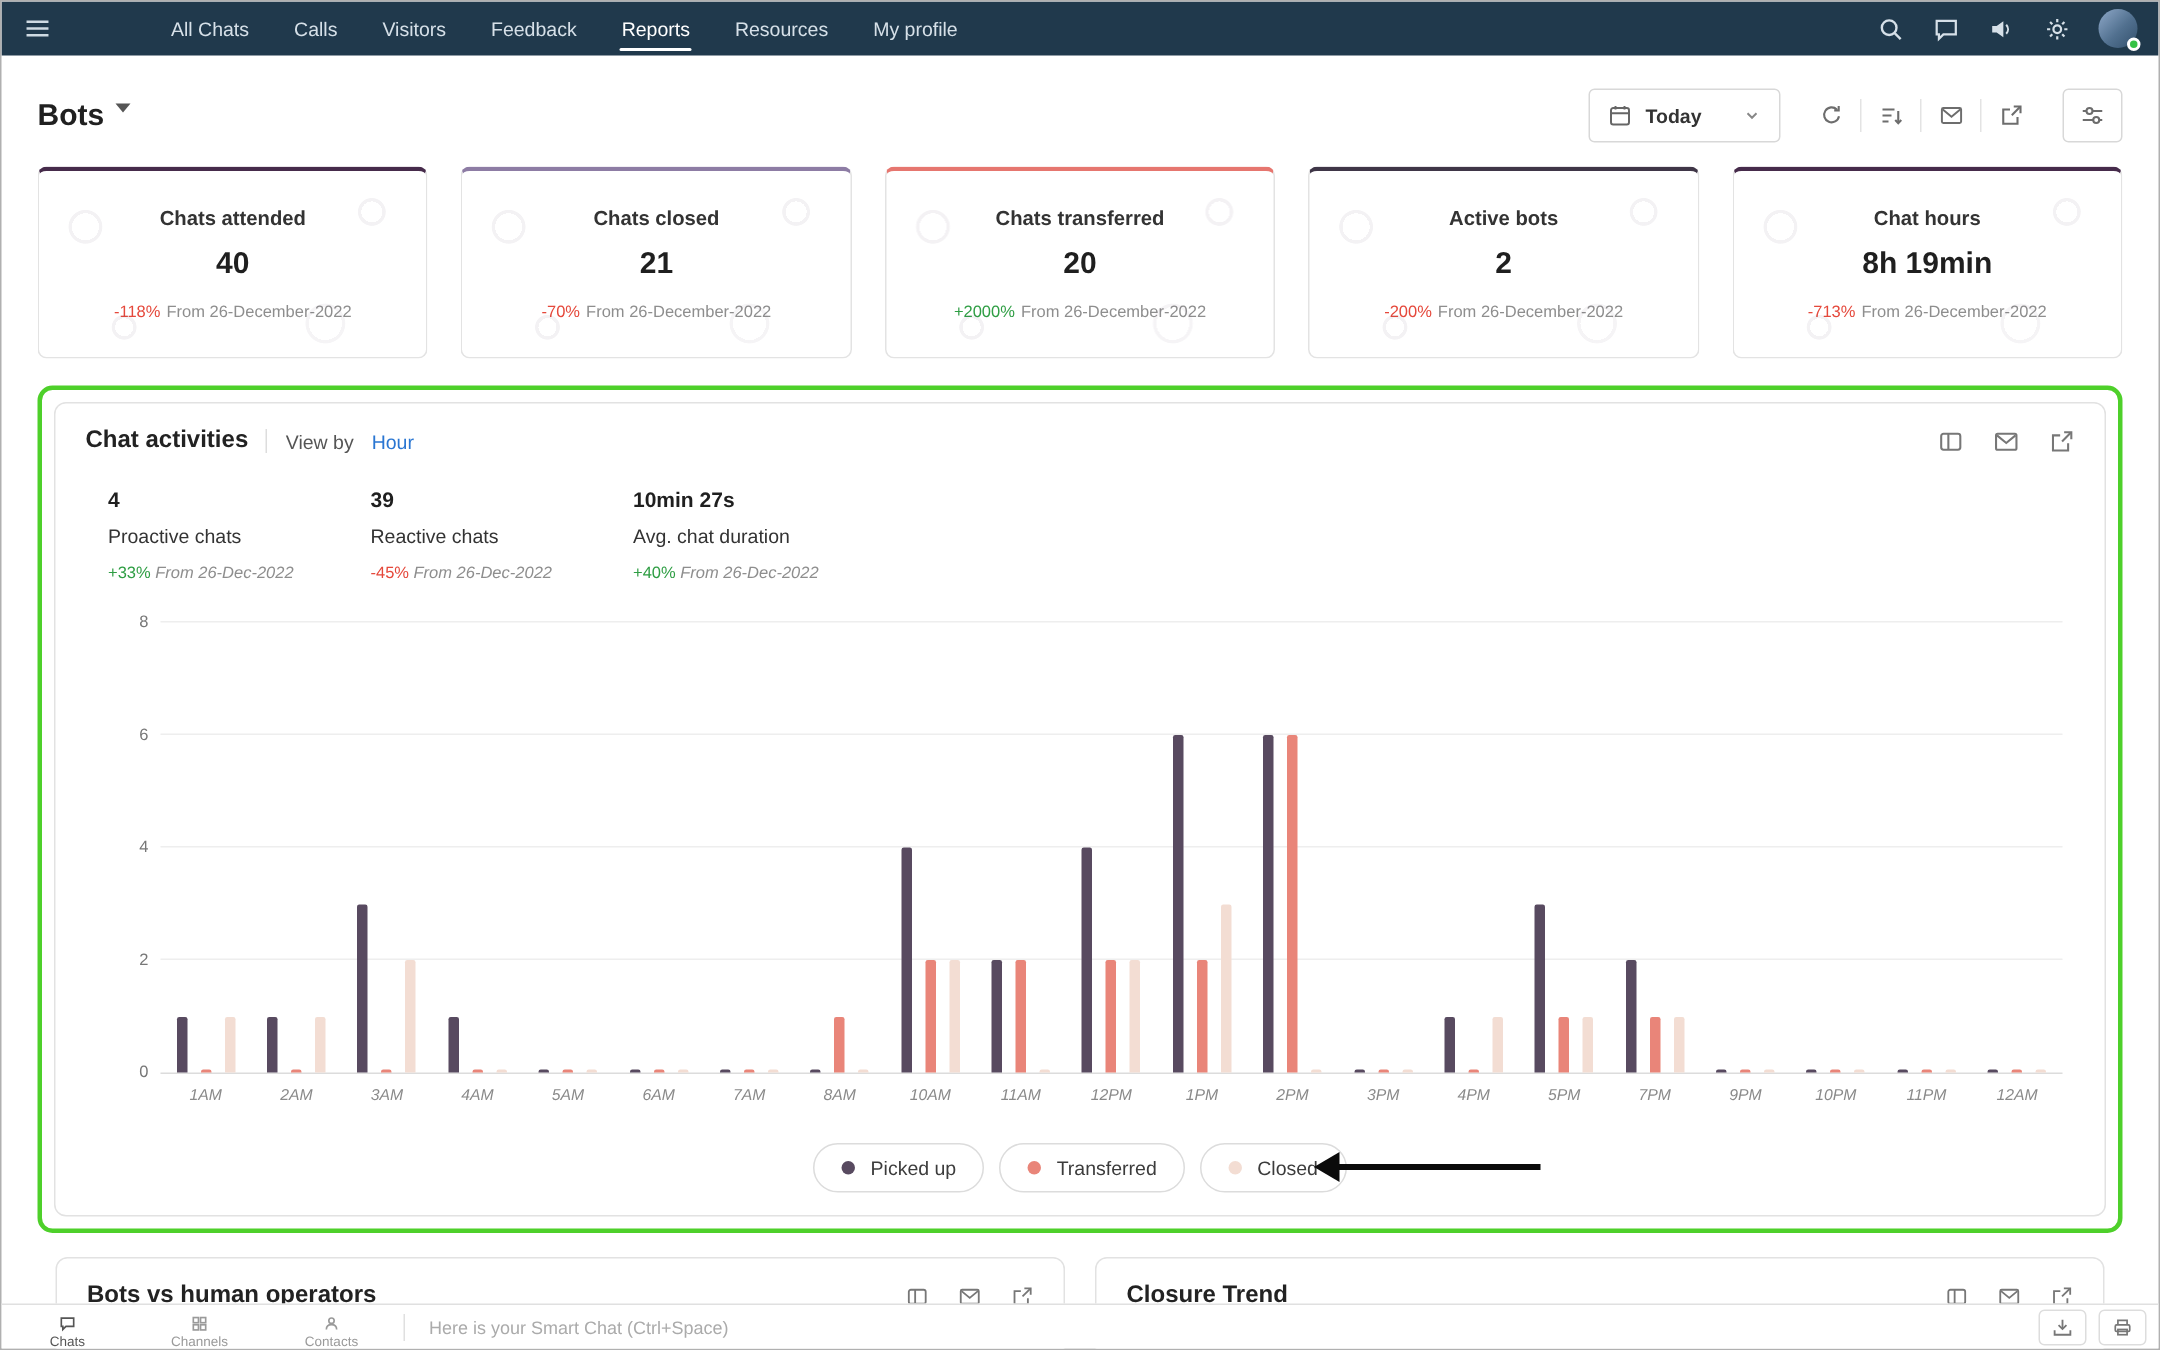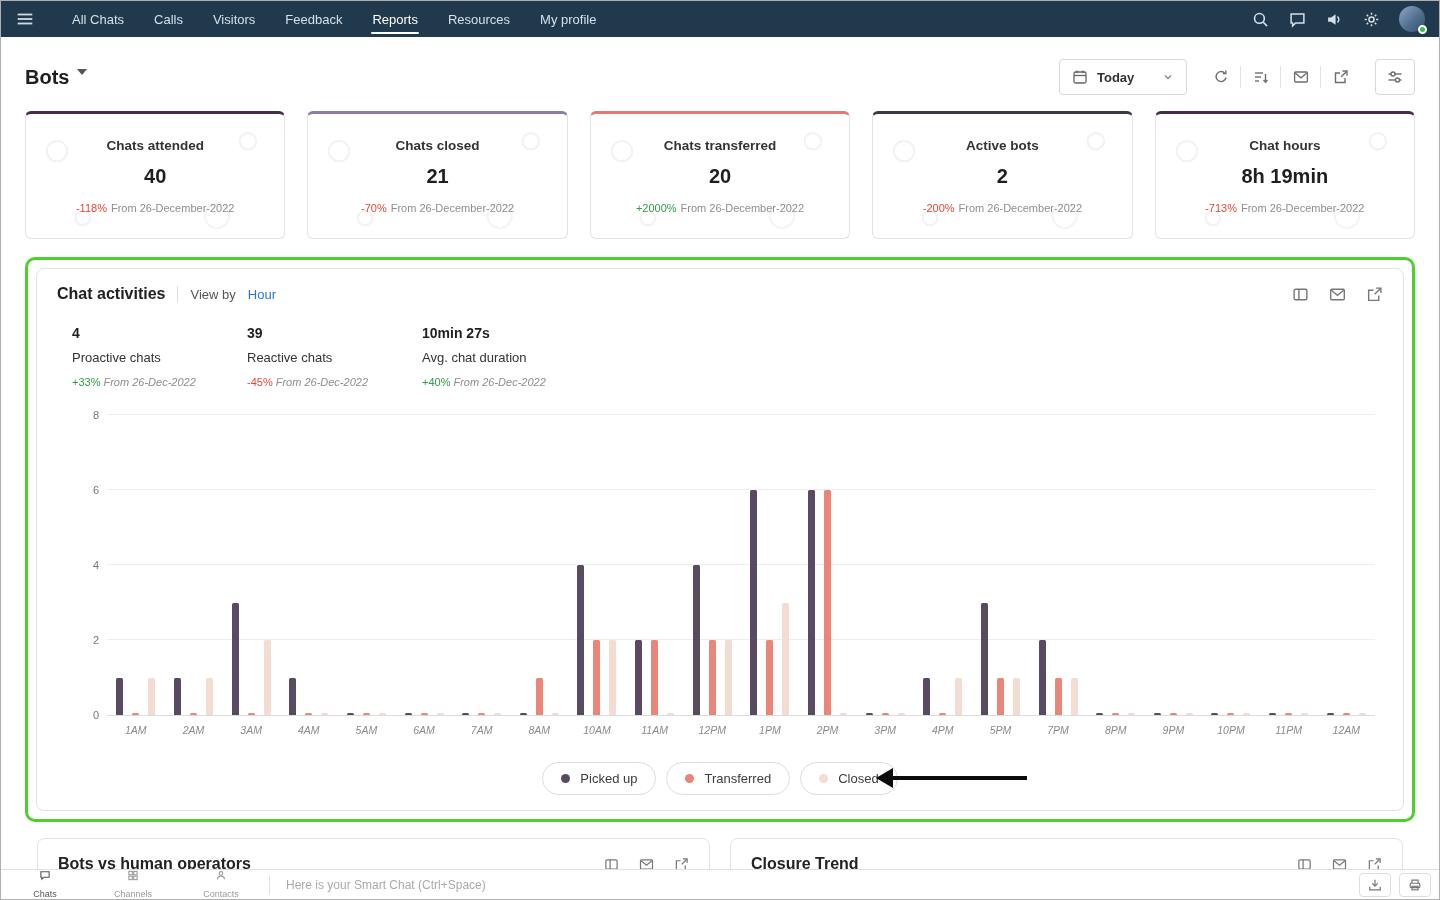--- a/index.html
+++ b/index.html
@@ -1,20 +1,20 @@
 <!DOCTYPE html>
 <html><head>
 <meta charset="utf-8">
 <style>
 *{margin:0;padding:0;box-sizing:border-box;}
 body{font-family:"Liberation Sans",sans-serif;background:#e9e9e9;}
 .screen{width:1440px;height:900px;background:#fff;border:1px solid #b0b0b0;position:relative;overflow:hidden;font-family:"Liberation Sans",sans-serif;}
 
 
-.topnav{height:36px;background:#20394c;display:flex;align-items:center;padding:0 14px;color:#dfe8ee;}
+.topnav{height:36px;background:#20394c;display:flex;align-items:center;padding:0 14px;color:#dfe8ee;gap:42px;}
 .menu-btn{width:20px;height:20px;margin-right:22px;display:flex;align-items:center;justify-content:center;color:#cfdbe3;cursor:pointer;}
 .nav-items{display:flex;height:100%;}
 .nav-item{display:flex;align-items:center;padding:0 15px;font-size:13px;color:#d6e0e8;cursor:pointer;position:relative;text-decoration:none;white-space:nowrap;}
 .nav-item.active{color:#fff;}
 .nav-item.active::after{content:'';position:absolute;left:14px;right:14px;bottom:3px;height:2px;background:#fff;border-radius:1px;}
 .nav-right{margin-left:auto;display:flex;align-items:center;gap:19px;}
 .nav-icon{width:18px;height:18px;color:#d6e0e8;cursor:pointer;display:flex;align-items:center;justify-content:center;}
 .avatar{width:26px;height:26px;border-radius:50%;background:linear-gradient(135deg,#8fa9c9 0%,#51708f 55%,#33506c 100%);position:relative;cursor:pointer;flex:none;}
 .status-dot{position:absolute;right:-2px;bottom:-2px;width:9px;height:9px;border-radius:50%;background:#35c245;border:2px solid #fff;}
 
@@ -83,21 +83,21 @@
 .legend-pill .dot{width:9px;height:9px;border-radius:50%;flex:none;}
 .legend-arrow{position:absolute;left:calc(50% + 172px);top:16px;width:135px;height:4px;background:#0b0b0b;}
 .legend-arrow::before{content:'';position:absolute;left:-16px;top:-8px;width:0;height:0;border-top:10px solid transparent;border-bottom:10px solid transparent;border-right:17px solid #0b0b0b;}
 
 
 .lower{display:flex;gap:20px;margin-top:16px;padding:0 12px;}
 .lower .panel{flex:1;border-radius:8px 8px 0 0;height:70px;padding:16px 20px;}
 
 
 .bottombar{position:absolute;left:0;right:0;bottom:0;height:30px;background:#fff;border-top:1px solid #e0e0e0;display:flex;align-items:center;z-index:10;padding-right:8px;}
-.foot-tab{width:88px;height:100%;display:flex;flex-direction:column;align-items:center;justify-content:space-between;gap:1px;font-size:9px;color:#9a9a9a;cursor:pointer;}
+.foot-tab{width:88px;height:100%;display:flex;flex-direction:column;align-items:center;justify-content:flex-end;gap:1px;font-size:9px;color:#9a9a9a;cursor:pointer;}
 .foot-tab.active{color:#555;}
 .foot-tab svg{display:block;}
 .foot-div{width:1px;height:18px;background:#e0e0e0;margin:0 4px;}
 .smart-input{flex:1;border:none;outline:none;font-size:12px;color:#444;padding:0 12px;font-family:inherit;background:transparent;}
 .smart-input::placeholder{color:#ababab;}
 .foot-actions{display:flex;align-items:center;gap:8px;}
 .foot-actions button{width:32px;height:24px;border:1px solid #ddd;border-radius:4px;background:#fff;display:flex;align-items:center;justify-content:center;color:#777;cursor:pointer;}
 svg{flex:none;}
 </style>
 </head>
@@ -435,28 +435,20 @@
               <div class="bar-group">
                 <div class="bars">
                   <div class="bar" title="Picked up — 7PM: 2" style="background: rgb(88, 74, 96); height: 75px;"></div>
                   <div class="bar" title="Transferred — 7PM: 1" style="background: rgb(233, 133, 121); height: 37.5px;"></div>
                   <div class="bar" title="Closed — 7PM: 1" style="background: rgb(243, 221, 211); height: 37.5px;"></div>
                 </div>
                 <div class="x-label">7PM</div>
               </div>
               <div class="bar-group">
                 <div class="bars">
-                  <div class="bar" title="Picked up — 8PM: 0" style="background: rgb(88, 74, 96); height: 2px;"></div>
-                  <div class="bar" title="Transferred — 8PM: 0" style="background: rgb(233, 133, 121); height: 2px;"></div>
-                  <div class="bar" title="Closed — 8PM: 0" style="background: rgb(243, 221, 211); height: 2px;"></div>
-                </div>
-                <div class="x-label">8PM</div>
-              </div>
-              <div class="bar-group">
-                <div class="bars">
                   <div class="bar" title="Picked up — 9PM: 0" style="background: rgb(88, 74, 96); height: 2px;"></div>
                   <div class="bar" title="Transferred — 9PM: 0" style="background: rgb(233, 133, 121); height: 2px;"></div>
                   <div class="bar" title="Closed — 9PM: 0" style="background: rgb(243, 221, 211); height: 2px;"></div>
                 </div>
                 <div class="x-label">9PM</div>
               </div>
               <div class="bar-group">
                 <div class="bars">
                   <div class="bar" title="Picked up — 10PM: 0" style="background: rgb(88, 74, 96); height: 2px;"></div>
                   <div class="bar" title="Transferred — 10PM: 0" style="background: rgb(233, 133, 121); height: 2px;"></div>

